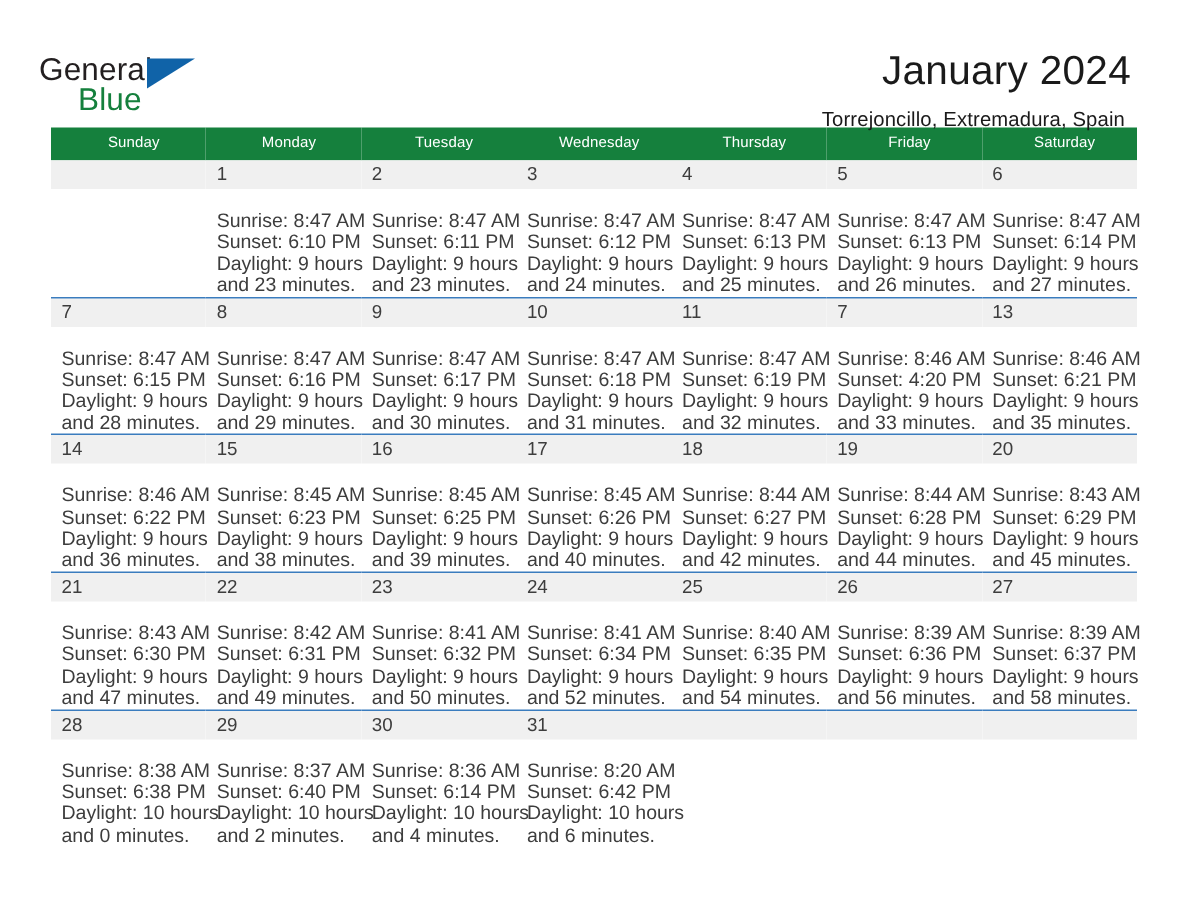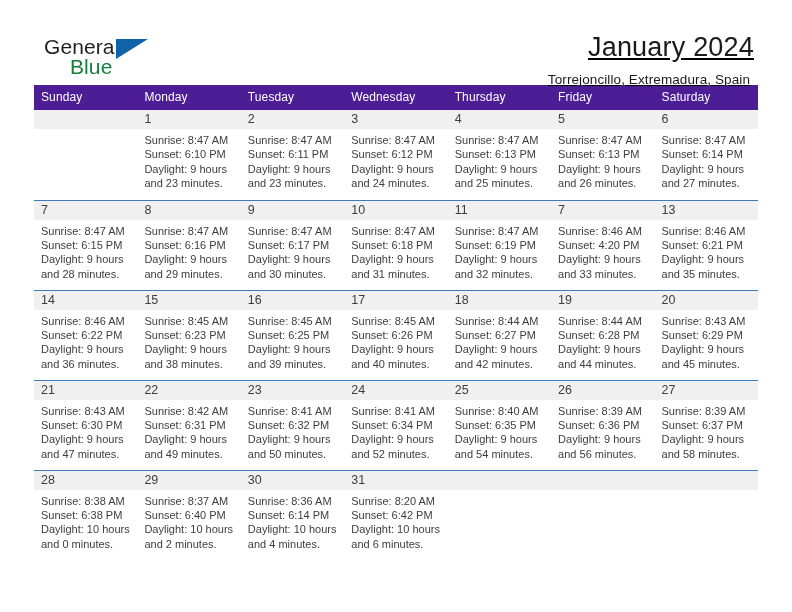--- a/index.html
+++ b/index.html
@@ -20,24 +20,23 @@
     height: 612px;
     position: relative;
     box-sizing: border-box;
   }
 
   
   .header {
     display: flex;
     align-items: flex-start;
     justify-content: space-between;
-    padding: 28px 34px 0 44px;
+    padding: 28px 34px 0 26px;
     box-sizing: border-box;
     height: 76px;
-    text-decoration: underline;
   }
 
   .logo {
     position: relative;
     width: 120px;
     height: 50px;
     line-height: 1;
     user-select: none;
   }
   .logo-general {
@@ -88,25 +87,25 @@
 
   
   .calendar {
     margin: 9px 34px 0 34px;
     width: 724px;
     border-collapse: collapse;
     table-layout: fixed;
   }
 
   .calendar th {
-    background: #4c1d95;
+    background: #15803d;
     color: #ffffff;
-    font-size: 12px;
+    font-size: 10px;
     font-weight: normal;
-    text-align: left;
+    text-align: center;
     padding: 5px 0 6px 7px;
     letter-spacing: 0.1px;
     height: 21px;
     box-sizing: border-box;
   }
 
   .calendar td {
     vertical-align: top;
     padding: 0;
     border-top: 1px solid #3a7cbe;
@@ -126,23 +125,24 @@
     height: 19px;
     box-sizing: border-box;
     line-height: 13px;
   }
   .daynum.empty {
     color: transparent;
   }
 
   .cellbody {
     padding: 4px 6px 0 7px;
-    font-size: 11px;
+    font-size: 13px;
     color: #3d3d3d;
     line-height: 14.4px;
+    margin-top: 10px;
   }
   .cellbody div {
     white-space: nowrap;
   }
   td.empty .cellbody { visibility: hidden; }
 </style>
 </head>
 <body>
 
 <div class="page">

